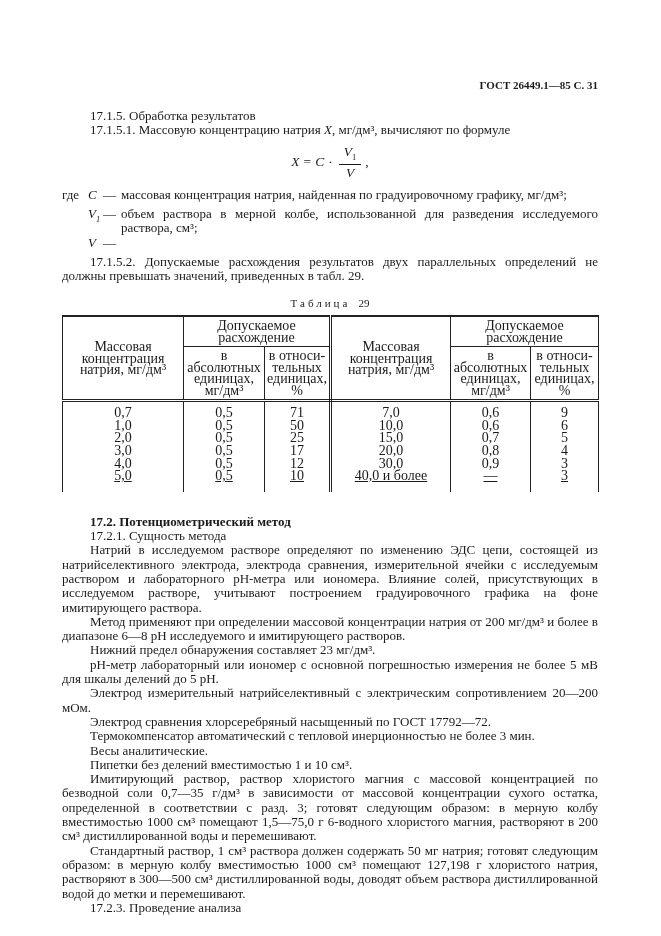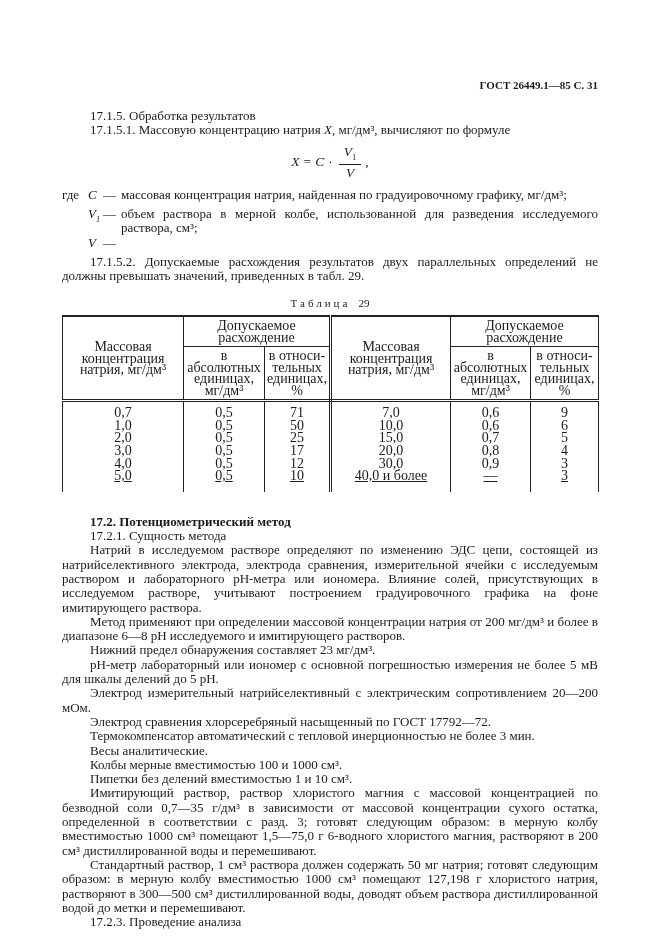--- a/index.html
+++ b/index.html
@@ -225,19 +225,18 @@
   <p class="para bold sec2-head">17.2. Потенциометрический метод</p>
   <p class="para">17.2.1. Сущность метода</p>
   <p class="para">Натрий в исследуемом растворе определяют по изменению ЭДС цепи, состоящей из натрийселективного электрода, электрода сравнения, измерительной ячейки с исследуемым раствором и лабораторного pH-метра или иономера. Влияние солей, присутствующих в исследуемом растворе, учитывают построением градуировочного графика на фоне имитирующего раствора.</p>
   <p class="para">Метод применяют при определении массовой концентрации натрия от 200 мг/дм³ и более в диапазоне 6—8 pH исследуемого и имитирующего растворов.</p>
   <p class="para">Нижний предел обнаружения составляет 23 мг/дм³.</p>
   <p class="para">pH-метр лабораторный или иономер с основной погрешностью измерения не более 5 мВ для шкалы делений до 5 pH.</p>
   <p class="para">Электрод измерительный натрийселективный с электрическим сопротивлением 20—200 мОм.</p>
   <p class="para">Электрод сравнения хлорсеребряный насыщенный по ГОСТ 17792—72.</p>
   <p class="para">Термокомпенсатор автоматический с тепловой инерционностью не более 3 мин.</p>
   <p class="para">Весы аналитические.</p>
-  <p class="para">Колбы мерные вместимостью 100 и 1000 см³.</p>
   <p class="para">Пипетки без делений вместимостью 1 и 10 см³.</p>
   <p class="para">Имитирующий раствор, раствор хлористого магния с массовой концентрацией по безводной соли 0,7—35 г/дм³ в зависимости от массовой концентрации сухого остатка, определенной в соответствии с разд. 3; готовят следующим образом: в мерную колбу вместимостью 1000 см³ помещают 1,5—75,0 г 6-водного хлористого магния, растворяют в 200 см³ дистиллированной воды и перемешивают.</p>
   <p class="para">Стандартный раствор, 1 см³ раствора должен содержать 50 мг натрия; готовят следующим образом: в мерную колбу вместимостью 1000 см³ помещают 127,198 г хлористого натрия, растворяют в 300—500 см³ дистиллированной воды, доводят объем раствора дистиллированной водой до метки и перемешивают.</p>
   <p class="para">17.2.3. Проведение анализа</p>
 
 </div>
 
 </body></html>

